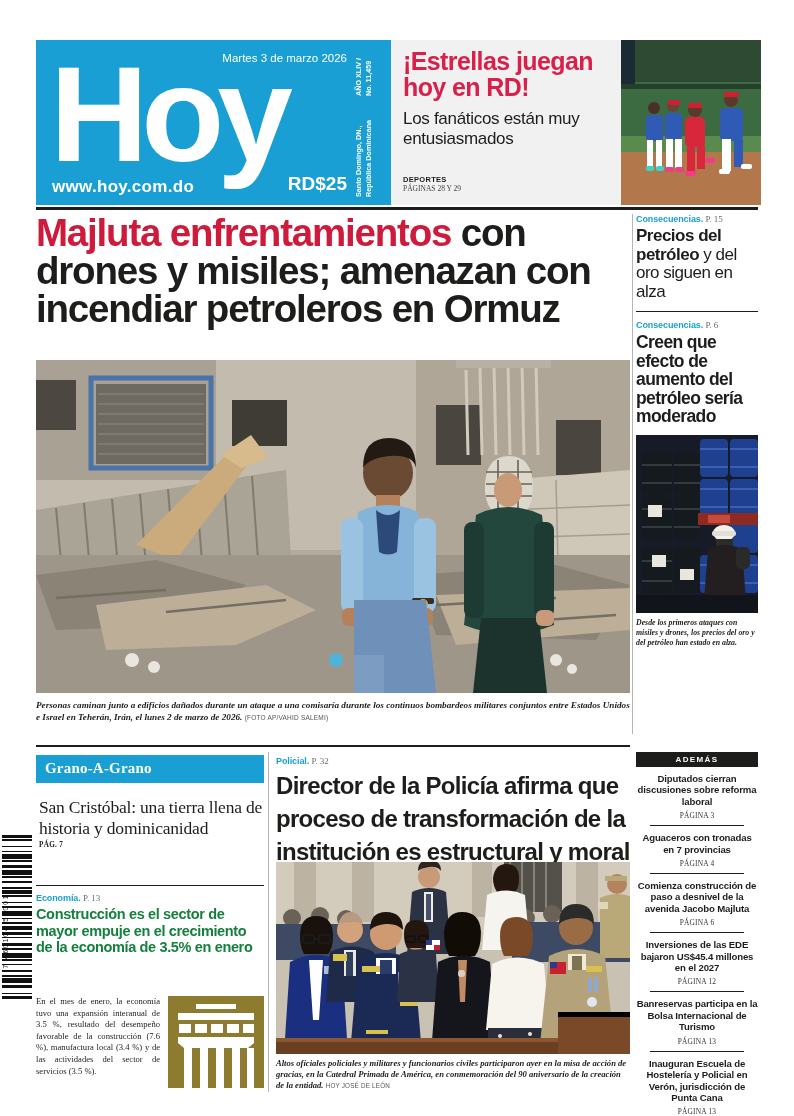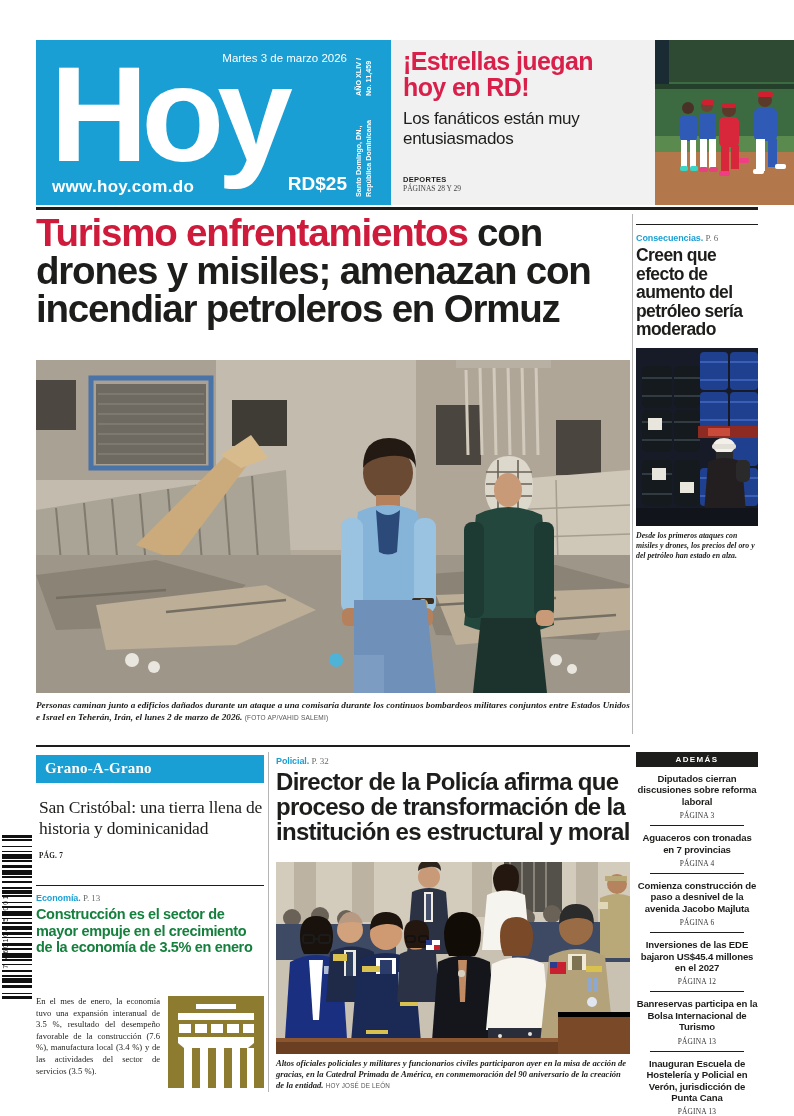--- a/index.html
+++ b/index.html
@@ -60,21 +60,21 @@
     position:absolute; right:3px; bottom:8px;
     height:150px; width:34px;
     color:#fff; font-size:7.2px; font-weight:bold;
     writing-mode: vertical-rl; text-orientation: mixed;
     transform: rotate(180deg);
     display:flex; gap:2px; align-items:flex-start; justify-content:flex-start;
     line-height:10px;
   }
 
   .mh-promo{
-    position:absolute; left:355px; top:0; width:404px; height:165px;
+    position:absolute; left:355px; top:0; width:370px; height:165px;
     background:#f1f1f1;
   }
   .promo-text{ position:absolute; left:12px; top:8px; width:222px; }
   .promo-kicker{
     color:#d9204a; font-weight:bold; font-size:25px; line-height:26px;
     letter-spacing:-.6px;
   }
   .promo-sub{
     margin-top:9px; color:#1d1d1b; font-size:17px; line-height:20px;
     letter-spacing:-.3px;
@@ -162,21 +162,21 @@
   .grano-bar{
     background:#1a9fd4; color:#fff; font-family:"Liberation Serif", serif;
     font-weight:bold; font-size:15px; padding:5px 9px 6px 9px; letter-spacing:.2px;
   }
   .grano-head{
     margin-top:14px; padding-left:3px;
     font-family:"Liberation Serif", serif; font-size:17.5px; line-height:21px;
     color:#1d1d1b; letter-spacing:-.2px;
   }
   .grano-pg{
-    margin-top:13px; padding-left:3px;
+    margin-top:2px; padding-left:3px;
     font-family:"Liberation Serif", serif; font-weight:bold;
     font-size:7.2px; color:#1d1d1b; letter-spacing:.3px;
   }
 
   .rule-grano{ position:absolute; left:36px; top:885px; width:228px; height:1px; background:#1d1d1b;}
 
   
   .econ{ position:absolute; left:36px; top:893px; width:228px; }
   .econ-head{
     margin-top:3px; font-size:14.5px; line-height:16.5px; font-weight:bold;
@@ -189,21 +189,21 @@
   }
   .econ-icon{
     position:absolute; left:168px; top:996px; width:96px; height:92px;
     background:#8d7b30;
   }
 
   
   .pol-div{ position:absolute; left:268px; top:752px; width:1px; height:340px; background:#b5b5b5;}
   .pol{ position:absolute; left:276px; top:756px; width:354px; }
   .pol-head{
-    margin-top:3px; font-size:24px; line-height:25px; font-weight:bold;
+    margin-top:3px; font-size:24px; line-height:33px; font-weight:bold;
     color:#1d1d1b; letter-spacing:-.7px;
   }
   .pol-photo{
     position:absolute; left:276px; top:862px; width:354px; height:192px;
     overflow:hidden; background:#8a8578;
   }
   .pol-cap{
     position:absolute; left:276px; top:1058px; width:354px;
     font-family:"Liberation Serif", serif; font-weight:bold; font-style:italic;
     font-size:8.6px; line-height:11px; color:#1d1d1b;
@@ -358,21 +358,21 @@
           </g>
         </svg>
       </div>
     </div>
   </div>
 
   <div class="rule-top"></div>
 
   <div class="main-col">
     <div class="lead-head">
-      <span class="red">Turismo enfrentamientos</span><span> con</span><br>
+      <span class="red">Majluta enfrentamientos</span><span> con</span><br>
       <span>drones y misiles; amenazan con</span><br>
       <span>incendiar petroleros en Ormuz</span>
     </div>
   </div>
 
   <div class="lead-photo">
     <svg viewBox="0 0 594 333" width="594" height="333" preserveAspectRatio="none">
       <rect x="0" y="0" width="594" height="333" fill="#b3aa9c"></rect>
 
       <rect x="0" y="0" width="594" height="190" fill="#c3bbae"></rect>
@@ -490,20 +490,27 @@
   </div>
 
   <div class="lead-cap">
     <span>Personas caminan junto a edificios dañados durante un ataque a una comisaría durante los continuos bombardeos militares conjuntos entre Estados Unidos e Israel en Teherán, Irán, el lunes 2 de marzo de 2026.</span>
     <span class="credit">(FOTO AP/VAHID SALEMI)</span>
   </div>
 
   <div class="side-div"></div>
   <div class="side">
 
+    <div>
+      <div class="kicker">
+        <span>Consecuencias.</span>
+        <span class="pg">P. 15</span>
+      </div>
+      <div class="side-head"><b>Precios del petróleo</b><span> y del oro siguen en alza</span></div>
+    </div>
 
     <div class="hr-side"></div>
 
     <div>
       <div class="kicker">
         <span>Consecuencias.</span>
         <span class="pg">P. 6</span>
       </div>
       <div class="side-head-b">Creen que efecto de aumento del petróleo sería moderado</div>
     </div>

